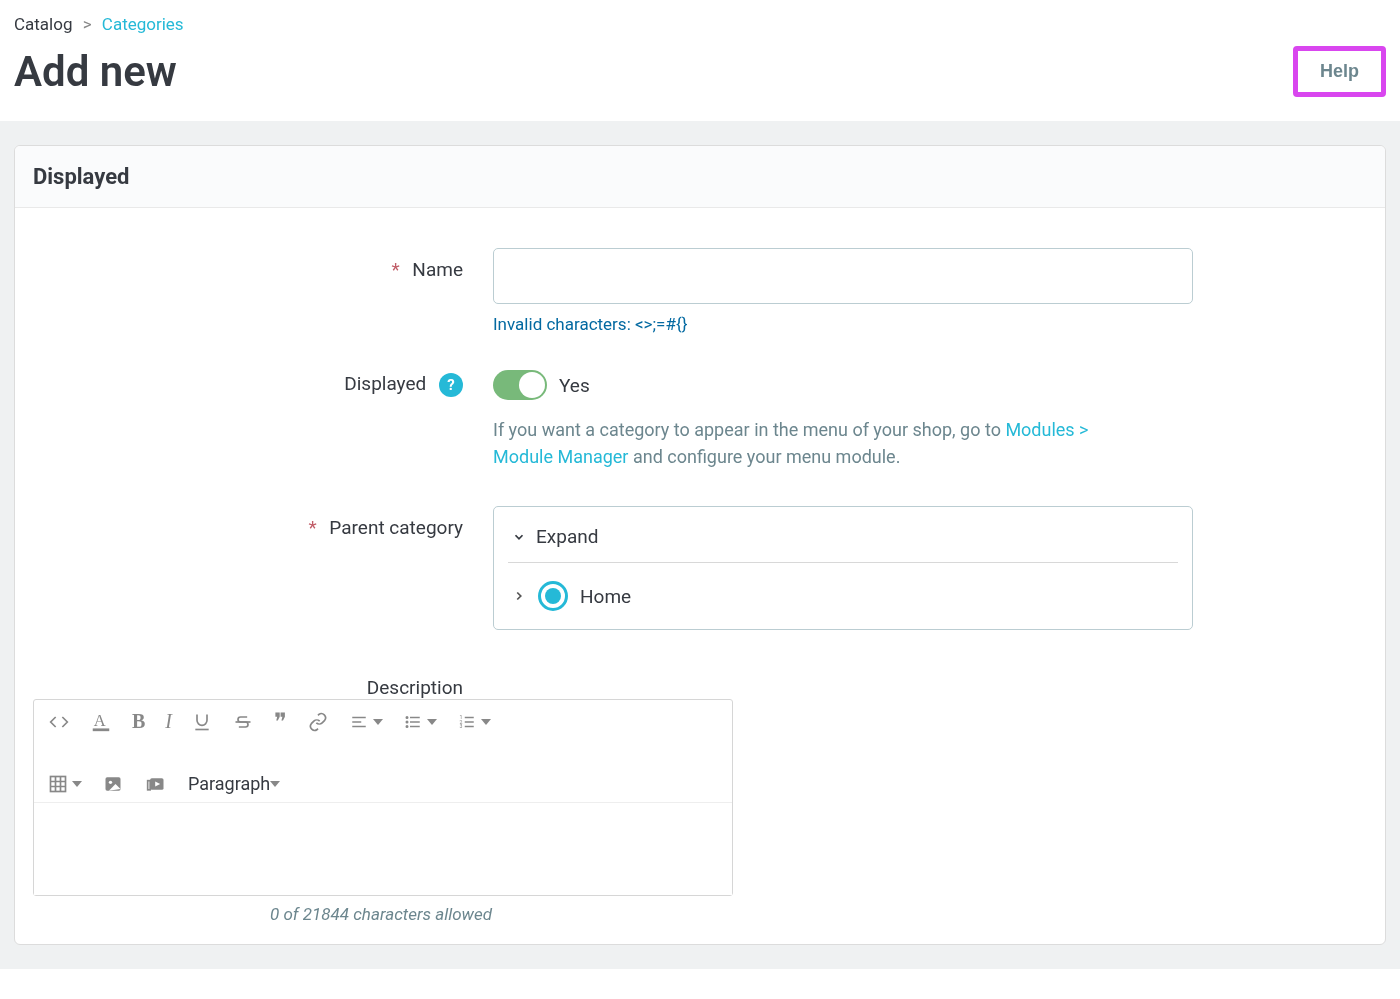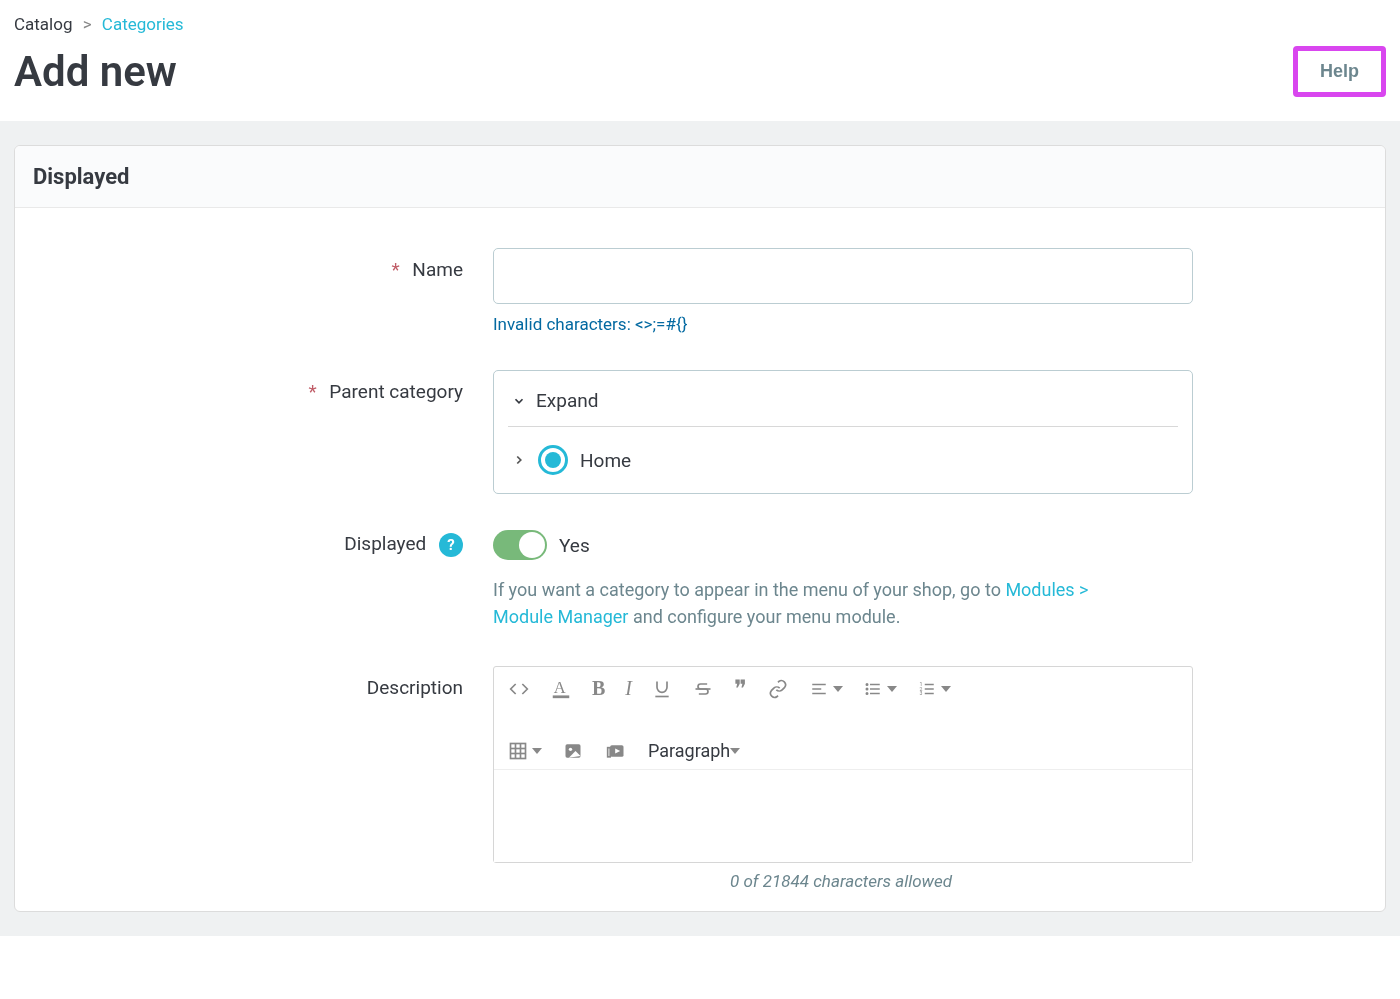--- a/index.html
+++ b/index.html
@@ -240,20 +240,38 @@
     <div class="panel-body">
 
       <div class="form-row">
         <div class="label-col">
           <span class="required">*</span>
           <span>Name</span>
         </div>
         <div class="field-col">
           <input type="text" class="text-input" style="">
           <div class="hint">Invalid characters: &lt;&gt;;=#{}</div>
+        </div>
+      </div>
+
+      <div class="form-row">
+        <div class="label-col" style="padding-top:2px;">
+          <span>Displayed</span>
+          <span class="help-icon">?</span>
+        </div>
+        <div class="field-col">
+          <div class="toggle-wrap">
+            <div class="toggle">
+              <div class="toggle-knob"></div>
+            </div>
+            <span class="toggle-label">Yes</span>
+          </div>
+          <div class="info-text">
+            <span>If you want a category to appear in the menu of your shop, go to </span><a href="#">Modules &gt; Module Manager</a><span> and configure your menu module.</span>
+          </div>
         </div>
       </div>
 
       <div class="form-row">
         <div class="label-col">
           <span class="required">*</span>
           <span>Parent category</span>
         </div>
         <div class="field-col">
           <div class="tree-box">
@@ -269,39 +287,21 @@
                 </svg>
               <span class="radio-outer">
                   <span class="radio-inner"></span>
                 </span>
               <span>Home</span>
             </div>
           </div>
         </div>
       </div>
 
-      <div class="form-row">
-        <div class="label-col" style="padding-top:2px;">
-          <span>Displayed</span>
-          <span class="help-icon">?</span>
-        </div>
-        <div class="field-col">
-          <div class="toggle-wrap">
-            <div class="toggle">
-              <div class="toggle-knob"></div>
-            </div>
-            <span class="toggle-label">Yes</span>
-          </div>
-          <div class="info-text">
-            <span>If you want a category to appear in the menu of your shop, go to </span><a href="#">Modules &gt; Module Manager</a><span> and configure your menu module.</span>
-          </div>
-        </div>
-      </div>
-
-      <div class="form-row" style="margin-bottom:0;">
+      <div class="form-row" style="margin-bottom:0;flex-direction:column;">
         <div class="label-col">
           <span>Description</span>
         </div>
         <div class="field-col">
           <div class="editor-box">
             <div class="editor-toolbar">
               <span class="tb-btn">
                 <svg width="22" height="20" viewBox="0 0 24 24" fill="none" stroke="#888" stroke-width="2">
                     <polyline points="16 18 22 12 16 6"></polyline>
                     <polyline points="8 6 2 12 8 18"></polyline>

